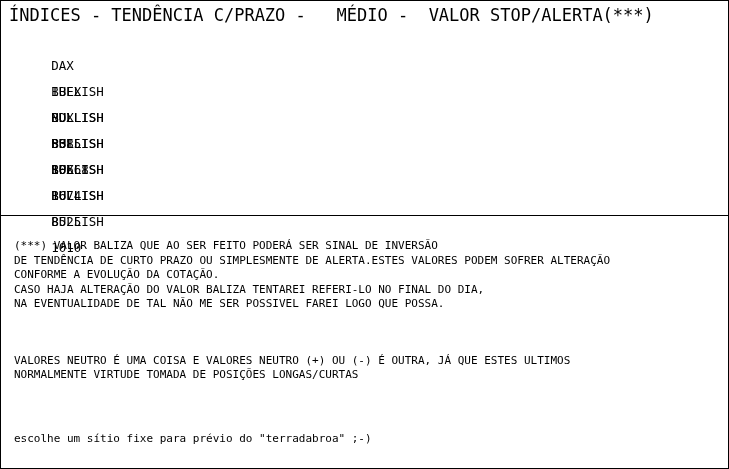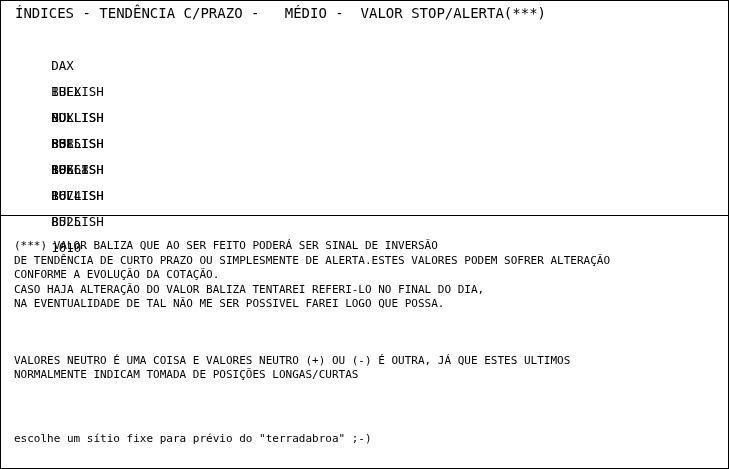--- a/index.html
+++ b/index.html
@@ -19,24 +19,24 @@
     position: relative;
     width: 729px;
     height: 469px;
     box-sizing: border-box;
     border: 1px solid #000000;
     background: #ffffff;
   }
   .header-row {
     position: absolute;
     top: 4px;
-    left: 14px;
+    left: 8px;
     white-space: pre;
     letter-spacing: 0px;
-    font-size: 14px;
+    font-size: 17px;
   }
   .table {
     position: absolute;
     top: 26px;
     left: 5px;
     width: 700px;
   }
   .row {
     height: 26px;
     line-height: 26px;
@@ -140,19 +140,19 @@
 
   <div class="notes">
     <p class="note-block">(***) VALOR BALIZA QUE AO SER FEITO PODERÁ SER SINAL DE INVERSÃO
 DE TENDÊNCIA DE CURTO PRAZO OU SIMPLESMENTE DE ALERTA.ESTES VALORES PODEM SOFRER ALTERAÇÃO
 CONFORME A EVOLUÇÃO DA COTAÇÃO.
 CASO HAJA ALTERAÇÃO DO VALOR BALIZA TENTAREI REFERI-LO NO FINAL DO DIA,
 NA EVENTUALIDADE DE TAL NÃO ME SER POSSIVEL FAREI LOGO QUE POSSA.</p>
     <div class="gap"></div>
     <div class="gap"></div>
     <p class="note-block">VALORES NEUTRO É UMA COISA E VALORES NEUTRO (+) OU (-) É OUTRA, JÁ QUE ESTES ULTIMOS
-NORMALMENTE INDICAM TOMADA DE POSIÇÕES LONGAS/CURTAS</p>
+NORMALMENTE VIRTUDE TOMADA DE POSIÇÕES LONGAS/CURTAS</p>
     <div class="gap"></div>
     <div class="gap-lg"></div>
     <p class="note-block">escolhe um sítio fixe para prévio do "terradabroa" ;-)</p>
   </div>
 
 </div>
 
 </body></html>

